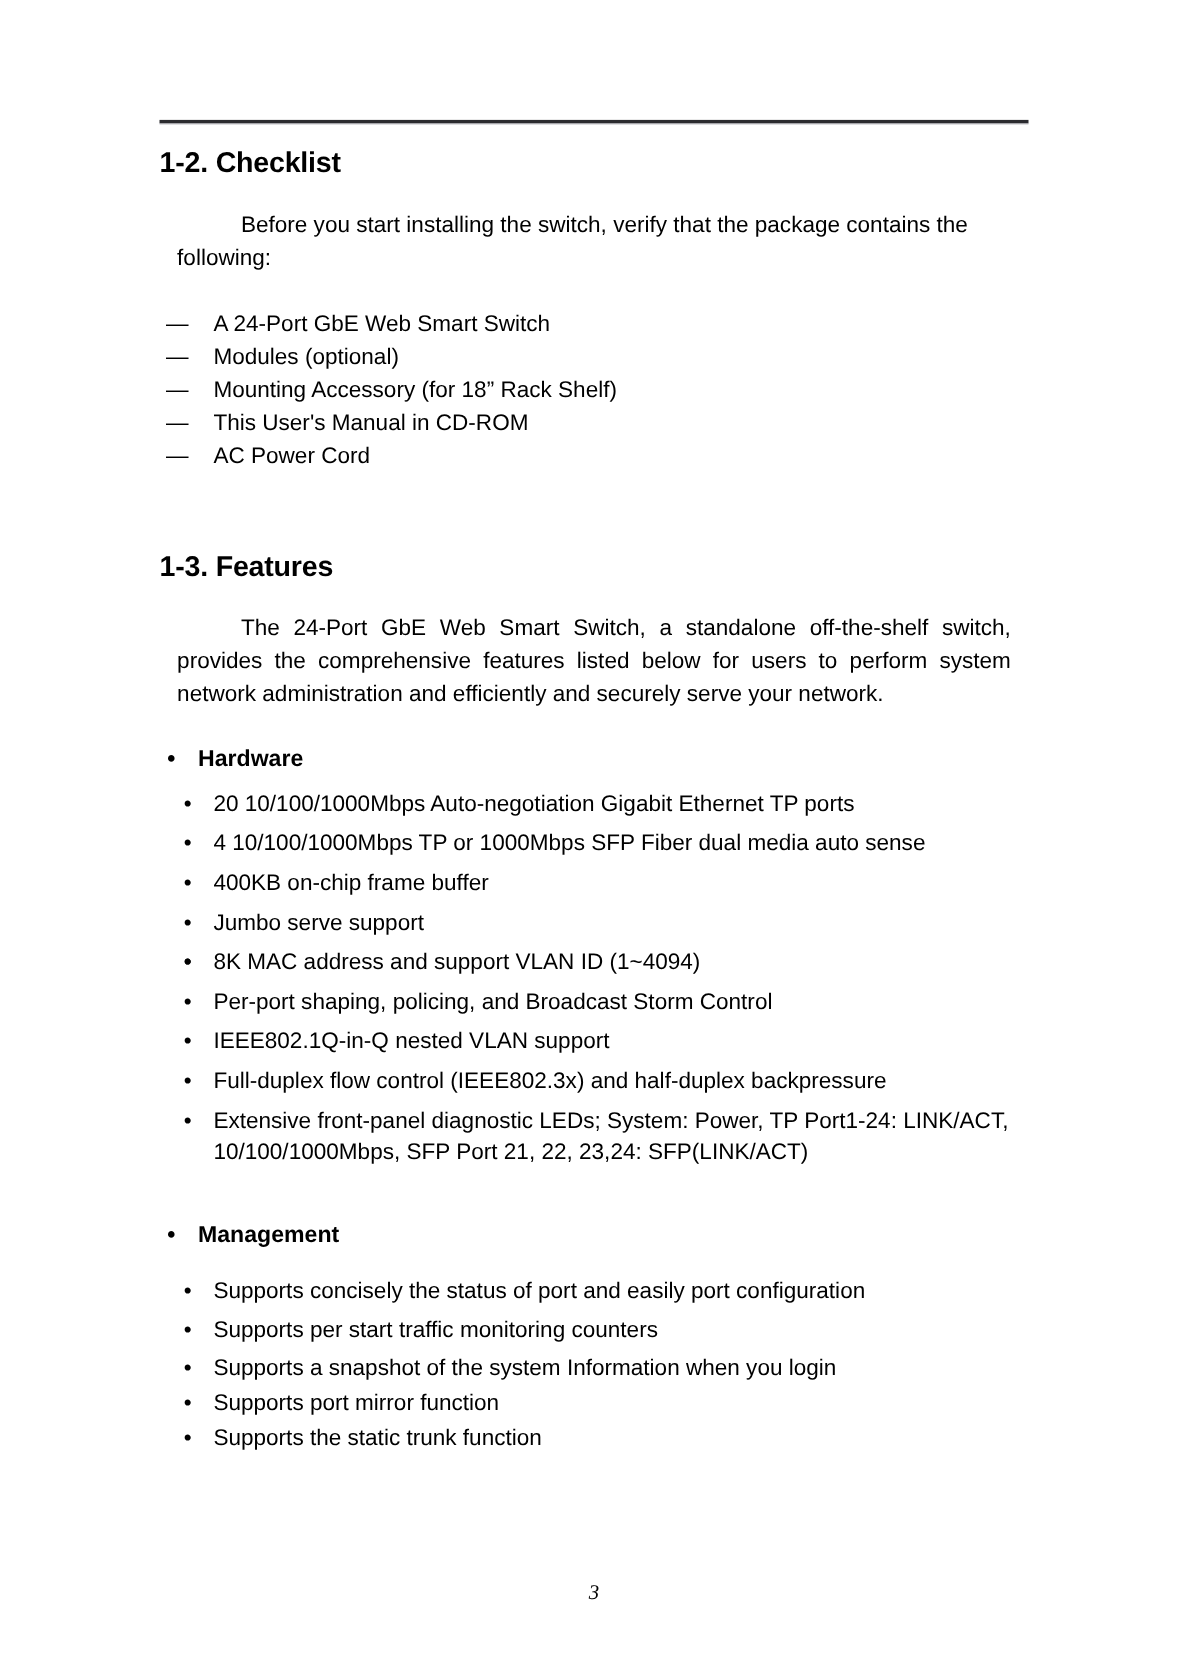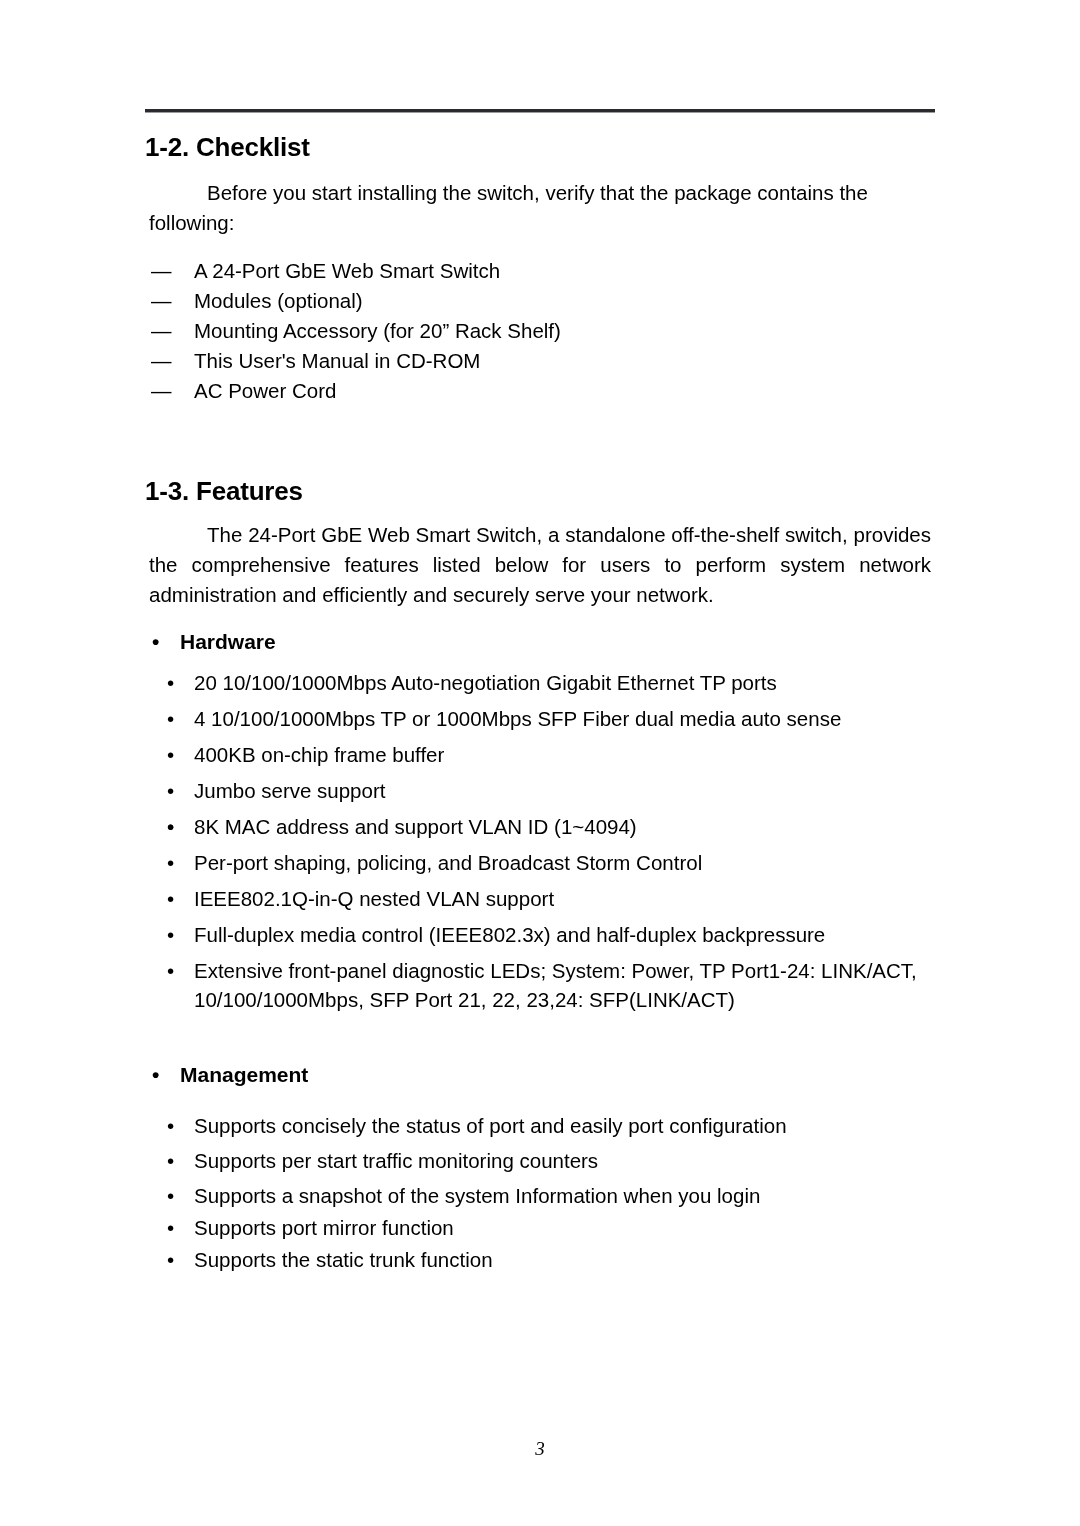--- a/index.html
+++ b/index.html
@@ -47,21 +47,21 @@
     font-weight: bold;
     margin: 0;
     padding: 0;
     letter-spacing: -0.2px;
     line-height: 30px;
   }
 
   p.para {
     font-size: 20.5px;
     line-height: 30px;
-    margin: 4px;
+    margin: 16px;
     padding: 0;
   }
   p.para.indent-first {
     text-indent: 58px;
   }
   p.justify {
     text-align: justify;
     text-justify: inter-word;
   }
 
@@ -169,21 +169,21 @@
       <li>
         <span class="dash">—</span>
         <span>A 24-Port GbE Web Smart Switch</span>
       </li>
       <li>
         <span class="dash">—</span>
         <span>Modules (optional)</span>
       </li>
       <li>
         <span class="dash">—</span>
-        <span>Mounting Accessory (for 20” Rack Shelf)</span>
+        <span>Mounting Accessory (for 18” Rack Shelf)</span>
       </li>
       <li>
         <span class="dash">—</span>
         <span>This User's Manual in CD-ROM</span>
       </li>
       <li>
         <span class="dash">—</span>
         <span>AC Power Cord</span>
       </li>
     </ul>
@@ -235,21 +235,21 @@
       <li>
         <span class="dot">•</span>
         <span>Per-port shaping, policing, and Broadcast Storm Control</span>
       </li>
       <li>
         <span class="dot">•</span>
         <span>IEEE802.1Q-in-Q nested VLAN support</span>
       </li>
       <li>
         <span class="dot">•</span>
-        <span>Full-duplex media control (IEEE802.3x) and half-duplex backpressure</span>
+        <span>Full-duplex flow control (IEEE802.3x) and half-duplex backpressure</span>
       </li>
       <li>
         <span class="dot">•</span>
         <span>Extensive front-panel diagnostic LEDs; System: Power, TP Port1-24:  LINK/ACT, 10/100/1000Mbps, SFP Port 21, 22, 23,24: SFP(LINK/ACT)</span>
       </li>
     </ul>
 
     <div class="sp-40"></div>
 
     <div class="bullet-heading">

